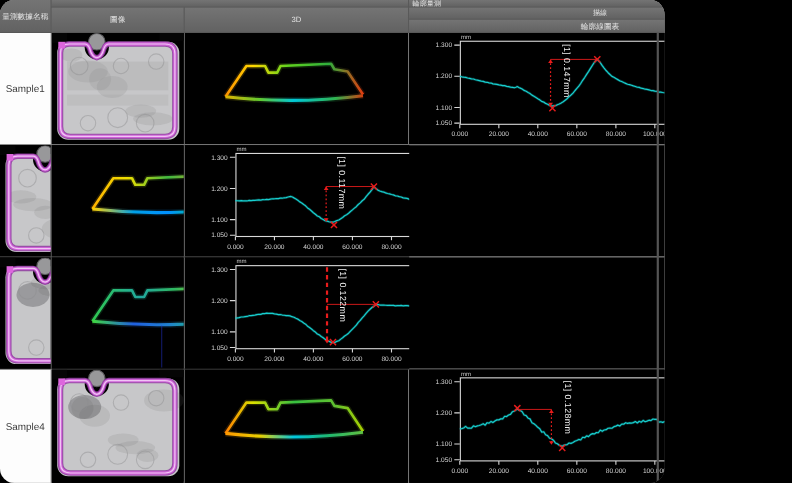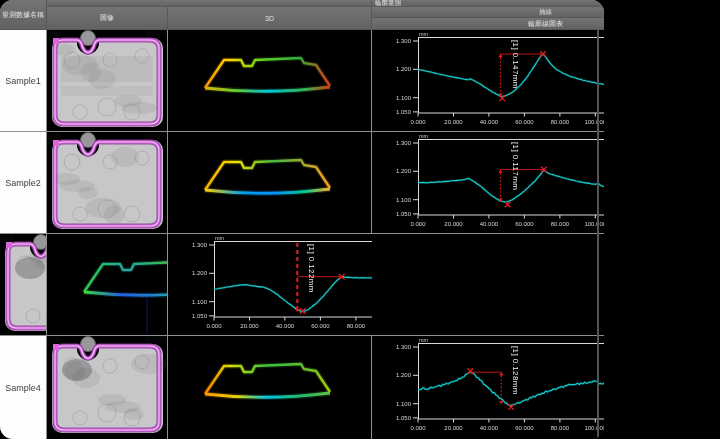--- a/index.html
+++ b/index.html
@@ -140,23 +140,20 @@
             <line x1="128.5" y1="24.0" x2="170.1" y2="24.0" stroke="#e81c1c" stroke-width="0.9" opacity="0.9"></line>
             <path d="M127.4,65.5L133.0,71.1M127.4,71.1L133.0,65.5" stroke="#e81c1c" stroke-width="1.3" fill="none"></path>
             <path d="M168.2,21.2L173.8,26.8M168.2,26.8L173.8,21.2" stroke="#e81c1c" stroke-width="1.3" fill="none"></path>
             <g transform="translate(140.5,10) rotate(90)">
               <text font-size="8" fill="#f0f0f0" letter-spacing="0.4">[1] 0.147mm</text>
             </g>
           </svg>
         </div>
       </div>
       <div class="row">
-        <div class="cell name">
-          <span>Sample2</span>
-        </div>
         <div class="cell">
           <svg width="121" height="102" viewBox="0 0 121 102">
             <rect width="121" height="102" fill="#000"></rect>
             <rect x="5" y="8" width="111" height="89" rx="10" fill="#c7c7c9"></rect>
             <ellipse cx="41" cy="61" rx="10" ry="6" fill="#6a6a6c" opacity="0.14"></ellipse>
             <ellipse cx="78" cy="25" rx="14" ry="10" fill="#6a6a6c" opacity="0.14"></ellipse>
             <ellipse cx="30" cy="54" rx="18" ry="6" fill="#6a6a6c" opacity="0.14"></ellipse>
             <ellipse cx="67" cy="83" rx="10" ry="10" fill="#6a6a6c" opacity="0.14"></ellipse>
             <ellipse cx="19" cy="47" rx="14" ry="6" fill="#6a6a6c" opacity="0.14"></ellipse>
             <ellipse cx="56" cy="76" rx="18" ry="10" fill="#6a6a6c" opacity="0.14"></ellipse>

